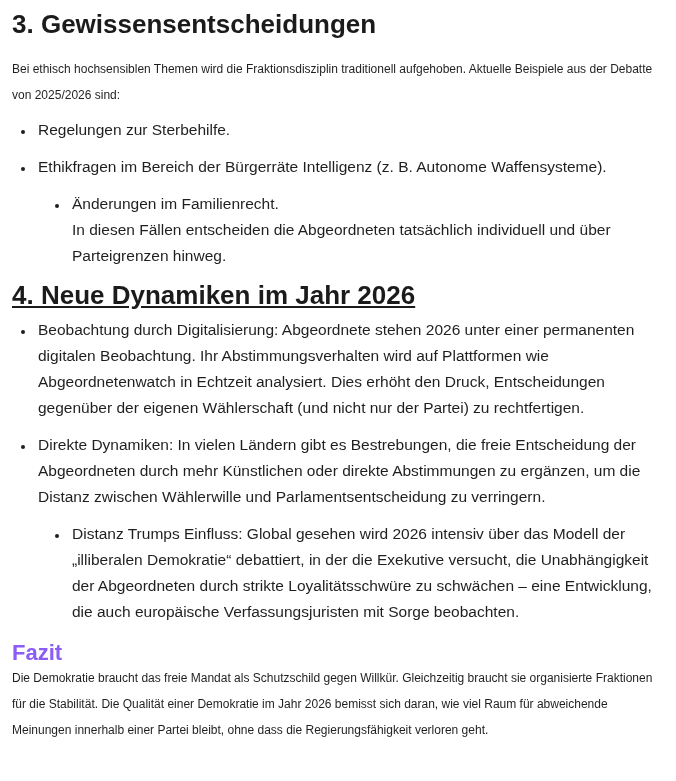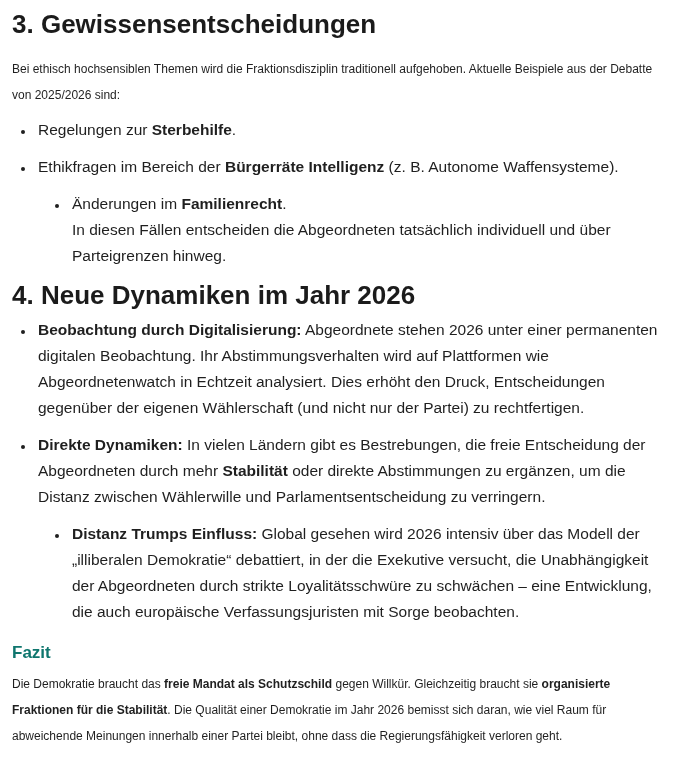--- a/index.html
+++ b/index.html
@@ -22,70 +22,70 @@
   }
   .sec-heading {
     font-size: 26px;
     line-height: 24px;
     font-weight: 700;
     margin: 0;
     padding: 0;
     color: #1b1b1b;
   }
   #h-sec3 { margin-top: 12px; }
-  #h-sec4 { margin-top: 14px; }
+  #h-sec4 { margin-top: 14px; text-decoration: underline; }
   .fazit-heading {
-    font-size: 17px;
+    font-size: 22px;
     line-height: 24px;
     font-weight: 700;
     margin: 16px 0 0 0;
-    color: #0f766e;
+    color: #8b5cf6;
   }
   .para {
     font-size: 12px;
     line-height: 26px;
     margin: 20px 0 0 0;
   }
-  .para.tight { margin-top: 6px; }
+  .para.tight { margin-top: 0; }
   ul.bullets {
     margin: 9px 0 0 0;
     padding: 0 0 0 23px;
     list-style: disc outside;
   }
   ul.bullets.second { margin-top: 10px; }
   li.bullet-item {
     font-size: 15.5px;
     line-height: 26px;
     margin: 0 0 11px 0;
     padding-left: 3px;
   }
   li.bullet-item:last-child { margin-bottom: 0; margin-left: 34px; }
   li.bullet-item::marker { font-size: 12px; color: #1f1f1f; }
-  b { font-weight: 700; }
+  b { font-weight: 400; }
 </style>
 </head>
 <body>
 
 <main class="doc">
 
   <h2 id="h-sec3" class="sec-heading">3. Gewissensentscheidungen</h2>
 
   <p class="para">Bei ethisch hochsensiblen Themen wird die Fraktionsdisziplin traditionell aufgehoben. Aktuelle Beispiele aus der Debatte von 2025/2026 sind:</p>
 
   <ul class="bullets">
     <li class="bullet-item">Regelungen zur <b>Sterbehilfe</b>.</li>
     <li class="bullet-item">Ethikfragen im Bereich der <b>Bürgerräte Intelligenz</b> (z. B. Autonome Waffensysteme).</li>
     <li class="bullet-item">Änderungen im <b>Familienrecht</b>.<br>In diesen Fällen entscheiden die Abgeordneten tatsächlich individuell und über Parteigrenzen hinweg.</li>
   </ul>
 
   <h2 id="h-sec4" class="sec-heading">4. Neue Dynamiken im Jahr 2026</h2>
 
   <ul class="bullets second">
     <li class="bullet-item"><b>Beobachtung durch Digitalisierung:</b> Abgeordnete stehen 2026 unter einer permanenten digitalen Beobachtung. Ihr Abstimmungsverhalten wird auf Plattformen wie Abgeordnetenwatch in Echtzeit analysiert. Dies erhöht den Druck, Entscheidungen gegenüber der eigenen Wählerschaft (und nicht nur der Partei) zu rechtfertigen.</li>
-    <li class="bullet-item"><b>Direkte Dynamiken:</b> In vielen Ländern gibt es Bestrebungen, die freie Entscheidung der Abgeordneten durch mehr <b>Stabilität</b> oder direkte Abstimmungen zu ergänzen, um die Distanz zwischen Wählerwille und Parlamentsentscheidung zu verringern.</li>
+    <li class="bullet-item"><b>Direkte Dynamiken:</b> In vielen Ländern gibt es Bestrebungen, die freie Entscheidung der Abgeordneten durch mehr <b>Künstlichen</b> oder direkte Abstimmungen zu ergänzen, um die Distanz zwischen Wählerwille und Parlamentsentscheidung zu verringern.</li>
     <li class="bullet-item"><b>Distanz Trumps Einfluss:</b> Global gesehen wird 2026 intensiv über das Modell der „illiberalen Demokratie“ debattiert, in der die Exekutive versucht, die Unabhängigkeit der Abgeordneten durch strikte Loyalitätsschwüre zu schwächen – eine Entwicklung, die auch europäische Verfassungsjuristen mit Sorge beobachten.</li>
   </ul>
 
   <h3 class="fazit-heading">Fazit</h3>
 
   <p class="para tight">Die Demokratie braucht das <b>freie Mandat als Schutzschild</b> gegen Willkür. Gleichzeitig braucht sie <b>organisierte Fraktionen für die Stabilität</b>. Die Qualität einer Demokratie im Jahr 2026 bemisst sich daran, wie viel Raum für abweichende Meinungen innerhalb einer Partei bleibt, ohne dass die Regierungsfähigkeit verloren geht.</p>
 
 </main>
 
 </body></html>

